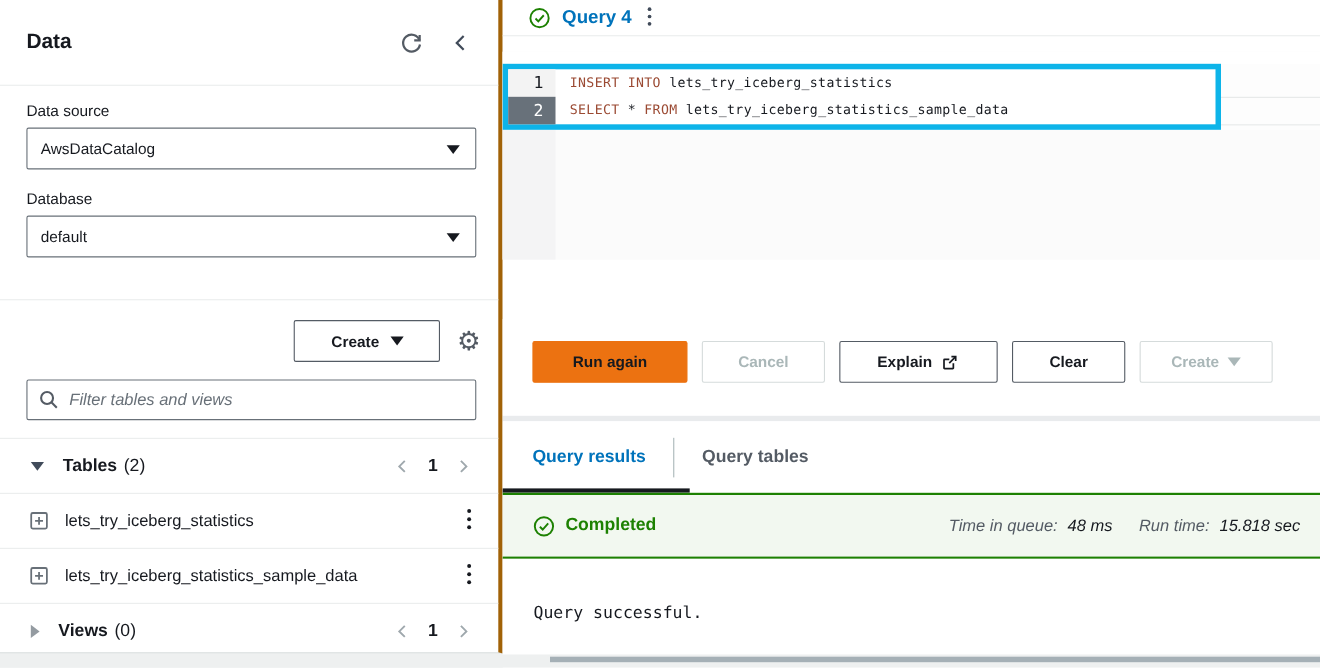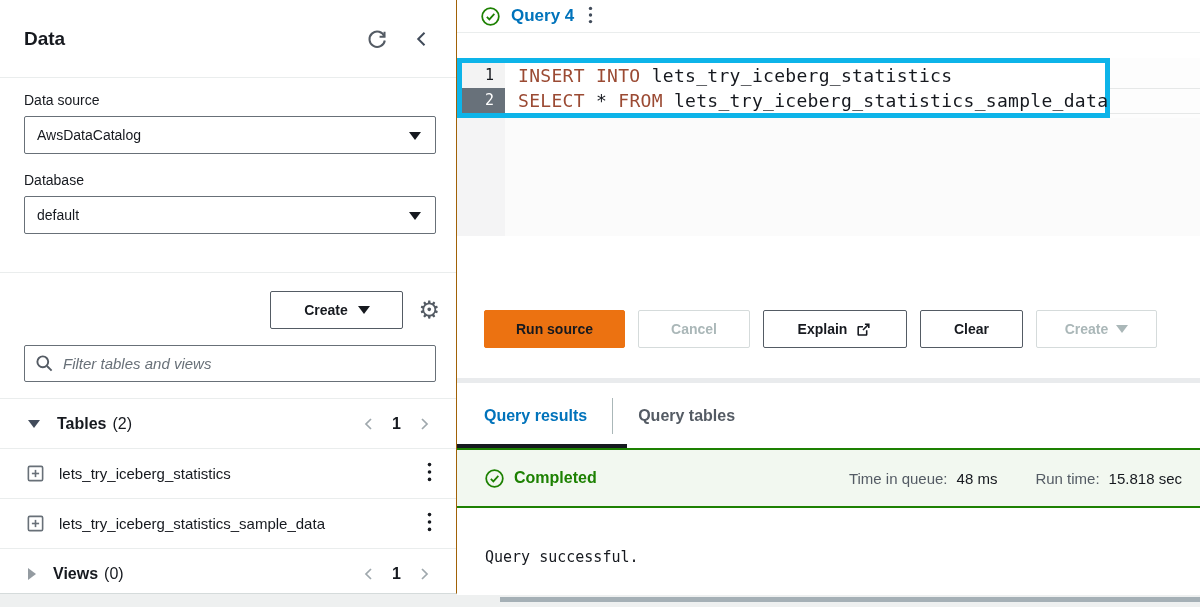--- a/index.html
+++ b/index.html
@@ -2,21 +2,21 @@
 <html><head>
 <meta charset="utf-8">
 <style>
   * { margin:0; padding:0; box-sizing:border-box; }
   html,body { width:1200px; height:607px; }
   body { font-family:"Liberation Sans", sans-serif; color:#16191f; background:#eef0f0; }
   .app { position:relative; width:1200px; height:607px; overflow:hidden; }
 
   
   .sidebar { position:absolute; left:0; top:0; width:457px; height:594px; background:#fff;
-             border-right:1px solid #a16207; border-bottom:1px solid #d5dbdb; }
+             border-right:4px solid #a16207; border-bottom:1px solid #d5dbdb; }
   .sb-header { height:78px; display:flex; align-items:center; padding:0 24px;
                border-bottom:1px solid #eaeded; }
   .sb-title { font-size:19px; font-weight:700; }
   .sb-header-icons { margin-left:auto; display:flex; align-items:center; gap:24px; }
   .icon-btn { background:none; border:none; cursor:pointer; display:flex; align-items:center; }
 
   .sb-section { padding:14px 20px 26px 24px; border-bottom:1px solid #eaeded; }
   .field-label { display:block; font-size:14px; margin-bottom:8px; }
   .select { position:relative; height:38px; border:1px solid #687078; border-radius:2px;
             background:#fff; display:flex; align-items:center; padding:0 34px 0 12px;
@@ -72,21 +72,21 @@
   .gutter-bg { position:absolute; left:0; top:71px; width:48px; height:118px; background:#f4f4f5; }
   .faint { position:absolute; left:653px; right:0; height:1px; background:#e6e8e8; }
   .hl-box { position:absolute; left:0; top:11px; width:653px; height:60px;
             border:5px solid #0db4e9; background:#fff; cursor:text; }
   .code-line { display:flex; height:25px; }
   .ln { width:43px; flex:0 0 43px; text-align:right; padding-right:11px;
         font-family:"DejaVu Sans Mono", monospace; font-size:15px; line-height:25px;
         color:#16191f; background:#f3f3f3; }
   .ln-active { background:#68717a; color:#fff; }
   .code { padding-left:13px; white-space:pre; font-family:"DejaVu Sans Mono", monospace;
-          font-size:18px; line-height:25px; letter-spacing:0.3px; color:#16191f; }
+          font-size:12px; line-height:25px; letter-spacing:0.3px; color:#16191f; }
   .kw { color:#9b4a33; }
 
   .status-bar { position:absolute; left:0; top:236px; right:0; height:54px; background:#f2f3f3;
                 border-top:1px solid #e4e7e7; display:flex; align-items:center;
                 padding-left:28px; gap:42px; font-size:15px; }
 
   .btn-row { position:absolute; left:0; top:290px; right:0; height:88px; background:#fff;
              display:flex; align-items:flex-start; gap:13px; padding:20px 0 0 27px; }
   .btn { height:38px; border-radius:2px; font-family:inherit; font-size:14px; font-weight:700;
          display:flex; align-items:center; justify-content:center; gap:8px; cursor:pointer; }
@@ -105,21 +105,21 @@
   .tab { font-size:16px; font-weight:700; cursor:pointer; }
   .tab-active { color:#0073bb; }
   .tab-inactive { color:#545b64; }
   .tab-divider { width:1px; height:36px; background:#aab7b8; margin:0 25px; }
   .tab-underline { position:absolute; left:0; bottom:0; width:170px; height:4px; background:#16191f; }
 
   .completed-bar { position:absolute; left:0; top:448px; right:0; height:60px; background:#f2f8f0;
                    border-top:2px solid #1d8102; border-bottom:2px solid #1d8102;
                    display:flex; align-items:center; padding:0 18px 0 27px; }
   .completed-label { margin-left:9px; font-size:16px; font-weight:700; color:#1d8102; }
-  .stats-group { margin-left:auto; display:flex; align-items:center; gap:38px; }
+  .stats-group { margin-left:auto; display:flex; align-items:center; gap:24px;font-style:italic; }
   .stat-pair { display:flex; align-items:center; gap:9px; font-size:15px; }
   .stat-label { color:#545b64; }
   .stat-value { color:#16191f; }
 
   .result-body { position:absolute; left:0; top:508px; right:0; height:106px; background:#fff;
                  padding:40px 0 0 28px; font-family:"DejaVu Sans Mono", monospace; font-size:15px; }
 
   .bottom-strip { position:absolute; left:0; top:595px; right:0; height:12px; background:#eef0f0; }
   .hscroll-thumb { position:absolute; left:500px; right:0; top:2px; height:5px; background:#a5b0b6;
                    cursor:pointer; }
@@ -272,21 +272,21 @@
         </div>
         <div class="code-line">
           <span class="ln ln-active">2</span>
           <span class="code"><span class="kw">SELECT </span><span>* </span><span class="kw">FROM </span><span>lets_try_iceberg_statistics_sample_data</span></span>
         </div>
       </div>
     </div>
 
 
     <div class="btn-row">
-      <button class="btn btn-primary">Run source</button>
+      <button class="btn btn-primary">Run again</button>
       <button class="btn btn-disabled btn-cancel" disabled="">Cancel</button>
       <button class="btn btn-normal btn-explain">
         <span>Explain</span>
         <svg width="17" height="17" viewBox="0 0 24 24" fill="none" stroke="#16191f" stroke-width="2.2">
           <path d="M14 4.5 h5.5 v5.5"></path>
             <path d="M19.2 4.8 l-8 8"></path>
             <path d="M16.5 13 v6 a0.8 0.8 0 0 1 -0.8 0.8 H5.3 a0.8 0.8 0 0 1 -0.8 -0.8 V8.8 A0.8 0.8 0 0 1 5.3 8 h6"></path>
         </svg>
       </button>
       <button class="btn btn-normal btn-clear">Clear</button>

